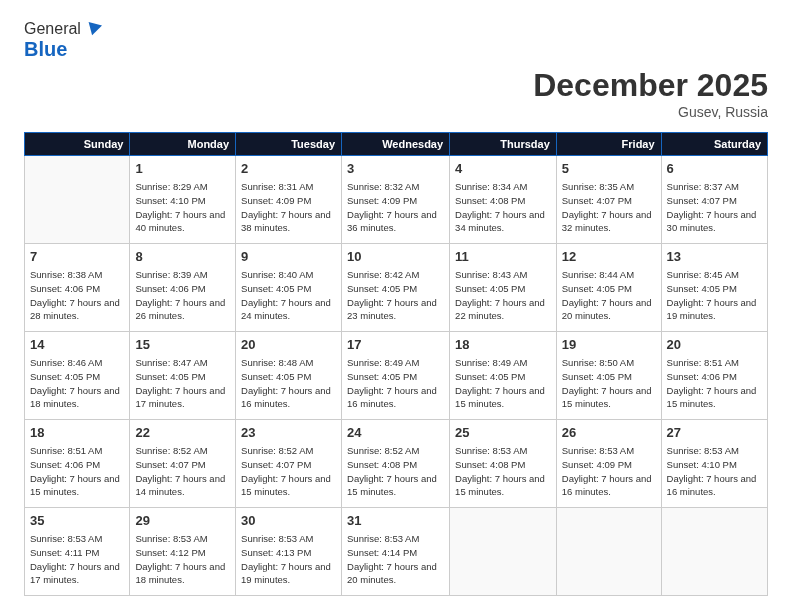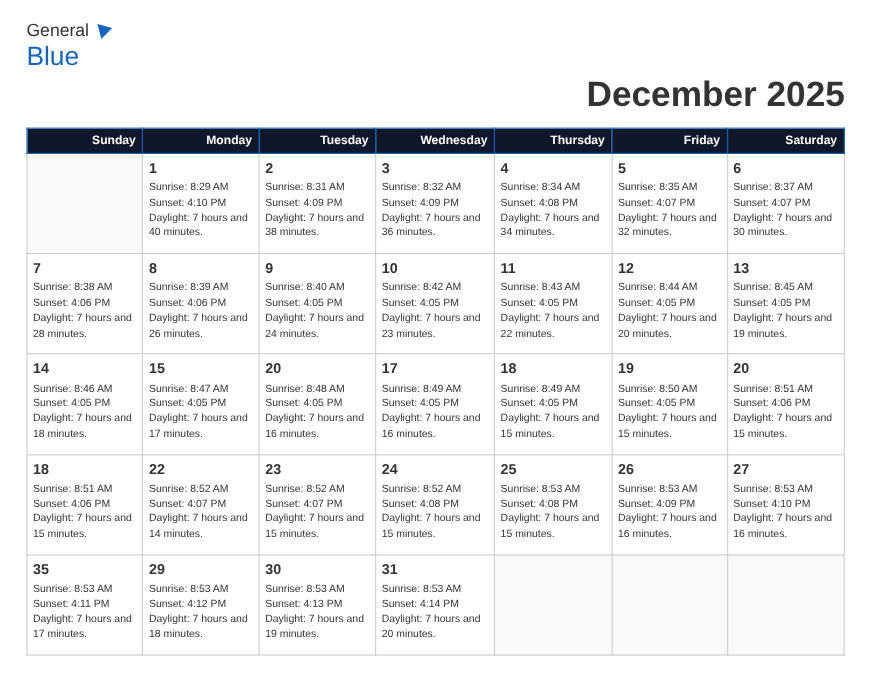--- a/index.html
+++ b/index.html
@@ -103,24 +103,25 @@
 </head>
 <body>
 
 <div class="page">
   <div class="header">
     <div class="logo">
       <div class="logo-row">
         <span class="logo-general">General</span>
         <span class="logo-icon"></span>
       </div>
-      <span class="logo-blue" style="font-size:24px;font-weight:normal;">Blue</span>
+      <span class="logo-blue" style="font-size:20px;font-weight:bold;">Blue</span>
     </div>
     <div class="title-block">
       <div class="month-title">December 2025</div>
+      <div class="location">Gusev, Russia</div>
     </div>
   </div>
 
   <div class="calendar">
     <table>
       <thead>
         <tr>
           <th>Sunday</th>
           <th>Monday</th>
           <th>Tuesday</th>

